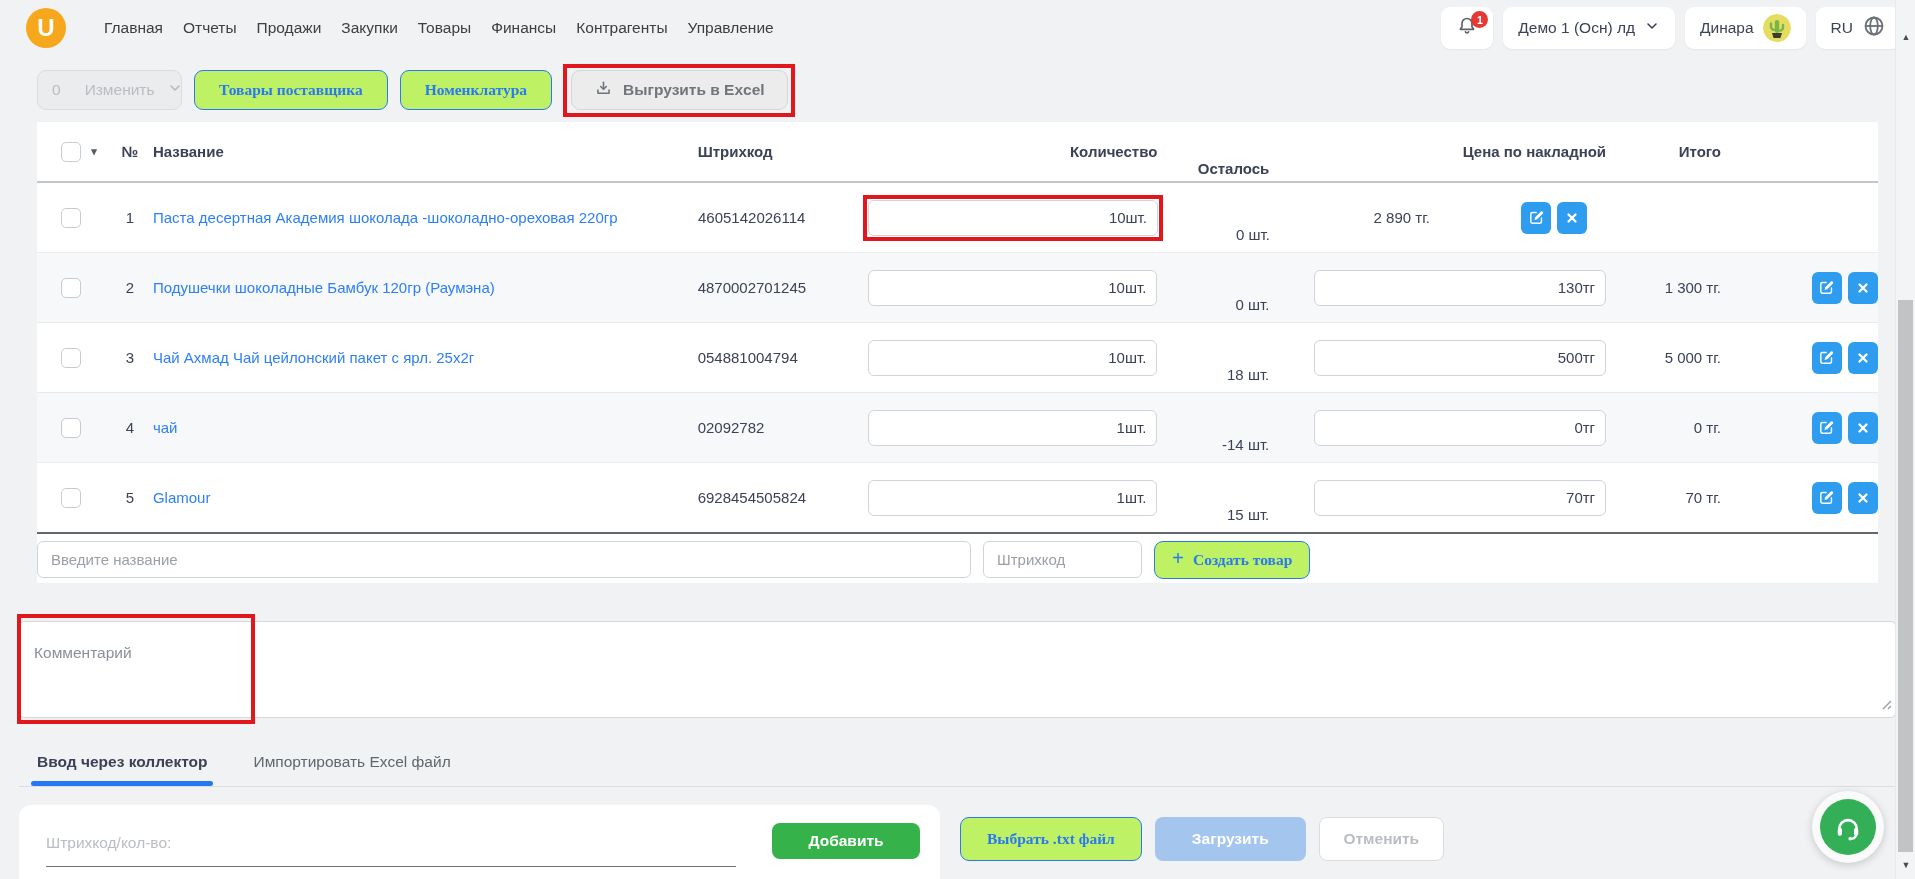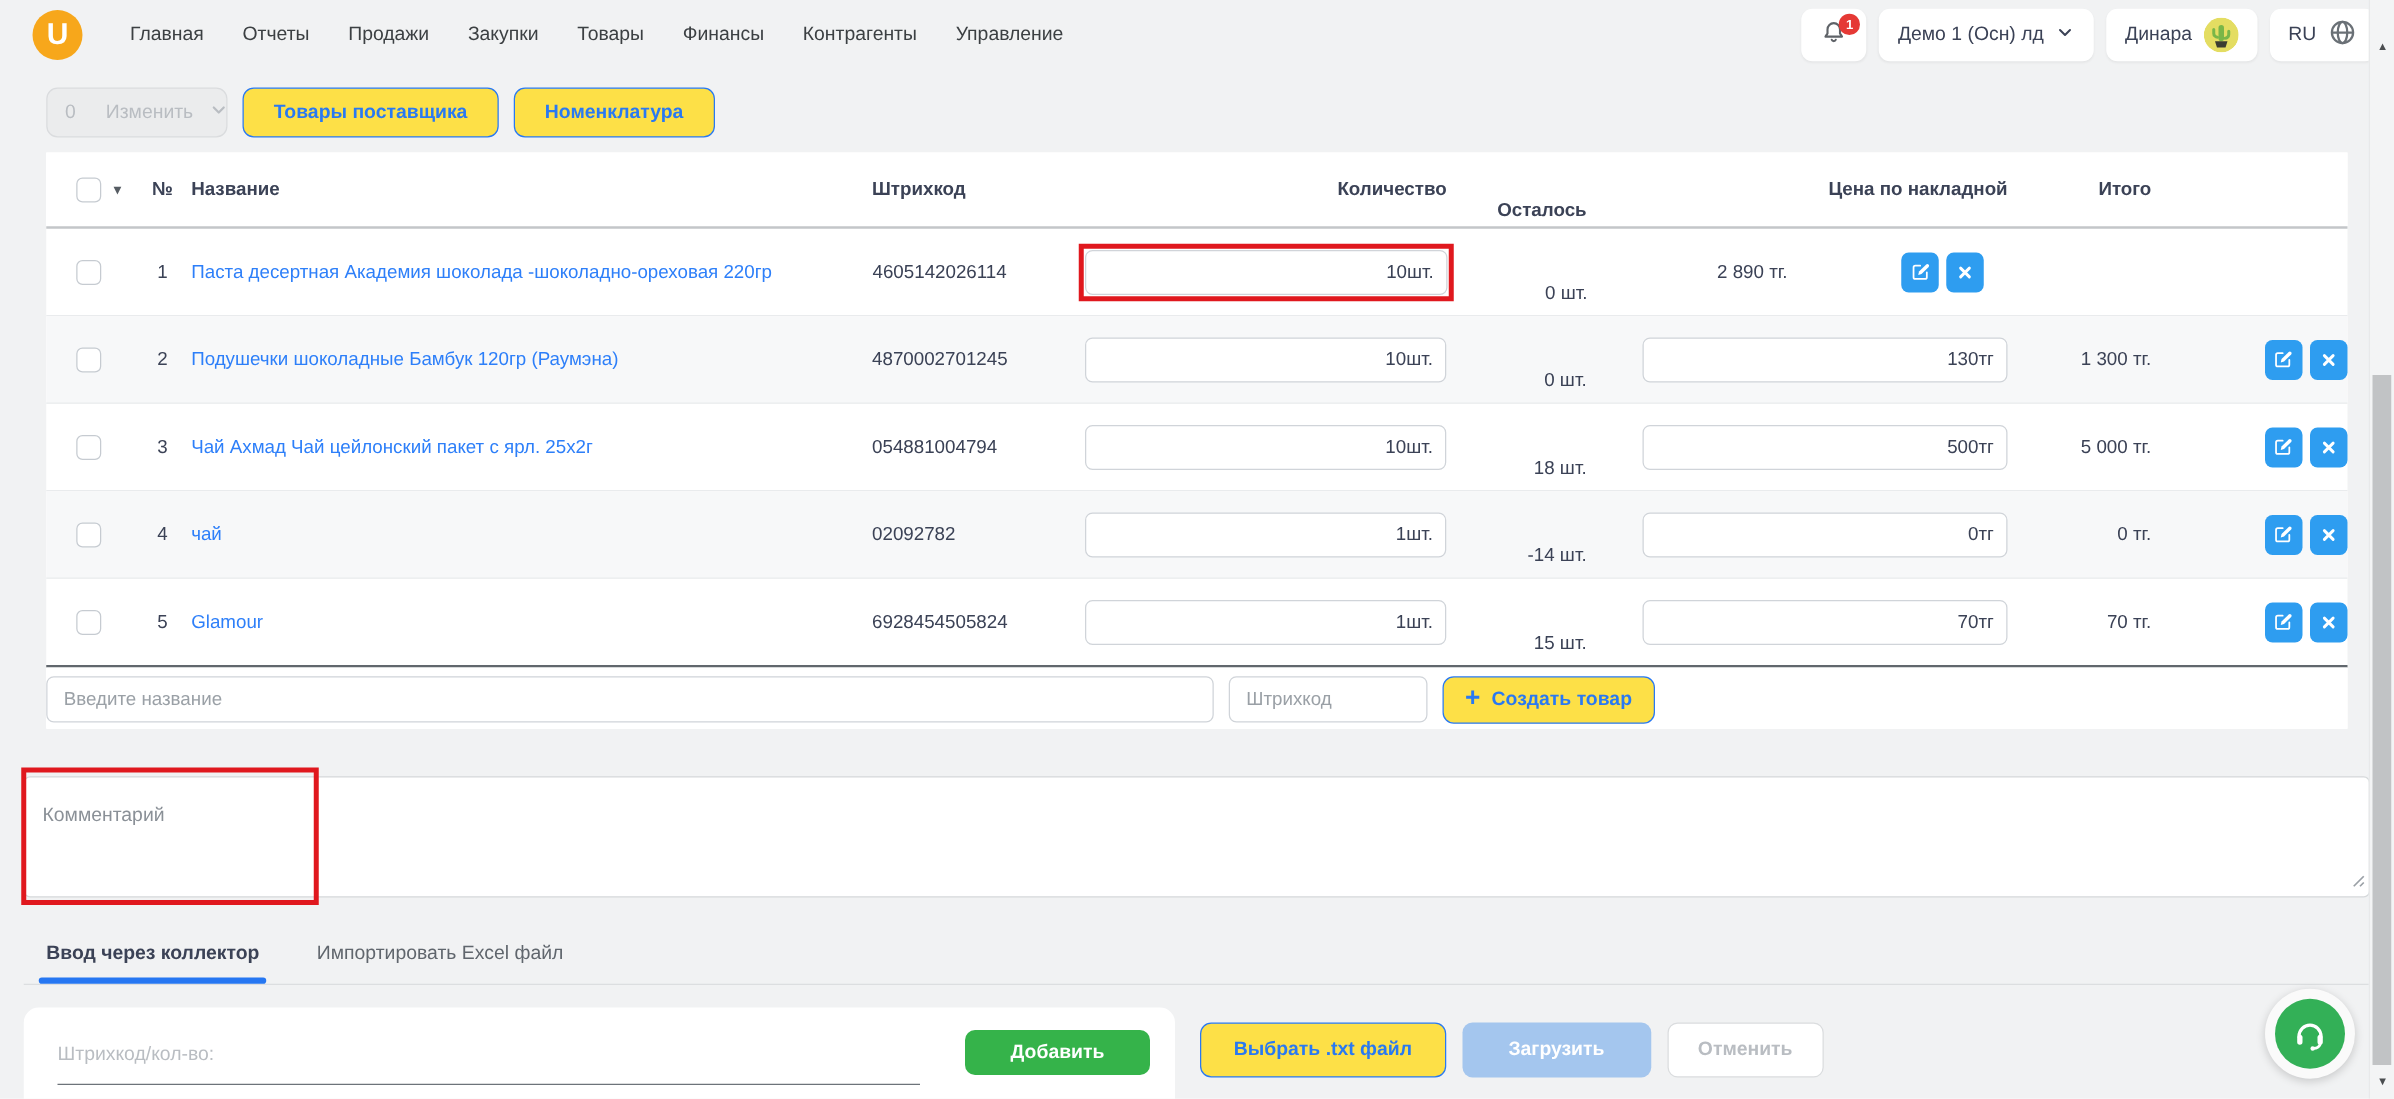--- a/index.html
+++ b/index.html
@@ -15,21 +15,21 @@
   
   .topbar {
     height:56px; display:flex; align-items:center;
     padding:0 14px 0 26px; background:#f1f2f3;
   }
   .logo {
     width:40px; height:40px; border-radius:50%;
     background:#f7a71b; color:#fff; font-weight:800; font-size:24px;
     display:flex; align-items:center; justify-content:center; flex:0 0 auto;
   }
-  .menu { display:flex; gap:31px; margin-left:38px; }
+  .menu { display:flex; gap:20px; margin-left:38px; }
   .menu a { font-size:15.5px; font-weight:500; color:#3c4043; text-decoration:none; cursor:pointer; }
   .topbar-right { margin-left:auto; display:flex; align-items:center; gap:10px; }
   .pill {
     background:#fff; border-radius:9px; height:42px;
     display:flex; align-items:center; gap:9px; padding:0 15px;
     box-shadow:0 1px 2px rgba(0,0,0,.05); cursor:pointer; border:none;
     font-size:15.5px; color:#3b4256; font-family:inherit;
   }
   .pill-bell { position:relative; padding:0 14px; }
   .badge {
@@ -43,23 +43,23 @@
   main { padding:0 37px; }
 
   .toolbar { margin-top:14px; display:flex; gap:12px; height:40px; }
   .btn-disabled-group {
     display:flex; align-items:center; gap:12px; background:#ebeced;
     border:1px solid #dadcde; border-radius:9px; padding:0 14px; width:145px;
     color:#b9bdc2; font-size:15.5px;
   }
   .btn-disabled-group .vdiv { width:1px; height:24px; background:#d3d5d7; }
   .btn-outline {
-    background:#fde047; border:1.5px solid #2979f2; color:#2979f2;
+    background:#bef264; border:1.5px solid #2979f2; color:#2979f2;
     border-radius:9px; font-size:15.5px; font-weight:600; cursor:pointer;
-    padding:0 24px; height:40px; font-family:Liberation Sans, sans-serif;
+    padding:0 24px; height:40px; font-family:Liberation Serif, serif;
     display:inline-flex; align-items:center; justify-content:flex-start; gap:9px;
   }
   .excel-wrap { position:relative; display:inline-block; margin-left:7px; }
   .btn-gray {
     background:#ececed; border:1px solid #d4d6d8; color:#6f757b;
     border-radius:9px; font-size:15.5px; font-weight:600; cursor:pointer;
     padding:0 22px; height:40px; font-family:inherit;
     display:inline-flex; align-items:center; gap:10px;
   }
   .red-box { position:absolute; border:4px solid #e0181e; pointer-events:none; z-index:5; }
@@ -257,20 +257,33 @@
               <polyline points="6 9 12 15 18 9"></polyline>
             </svg>
         </span>
       </div>
       <button class="btn-outline">
         <span>Товары поставщика</span>
       </button>
       <button class="btn-outline">
         <span>Номенклатура</span>
       </button>
+      <span class="excel-wrap">
+        <button class="btn-gray">
+          <span>
+            <svg width="19" height="19" viewBox="0 0 24 24" fill="none" stroke="#6f757b" stroke-width="2" stroke-linecap="round" stroke-linejoin="round">
+              <path d="M12 4v9"></path>
+                <polyline points="8.5 9.5 12 13 15.5 9.5"></polyline>
+                <path d="M5 14v4h14v-4"></path>
+            </svg>
+          </span>
+          <span>Выгрузить в Excel</span>
+        </button>
+        <span class="red-box box-excel"></span>
+      </span>
     </div>
 
     <section class="table">
 
       <div class="trow thead">
         <span class="c-check">
             <span class="checkbox"></span>
           </span>
         <span class="c-caret">▾</span>
         <span class="c-num">№</span>

